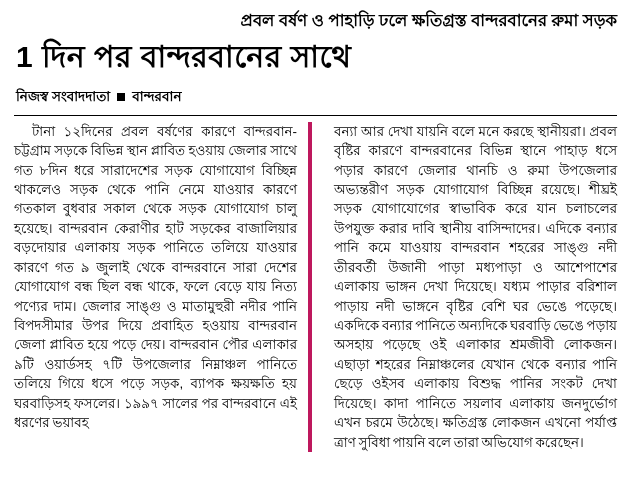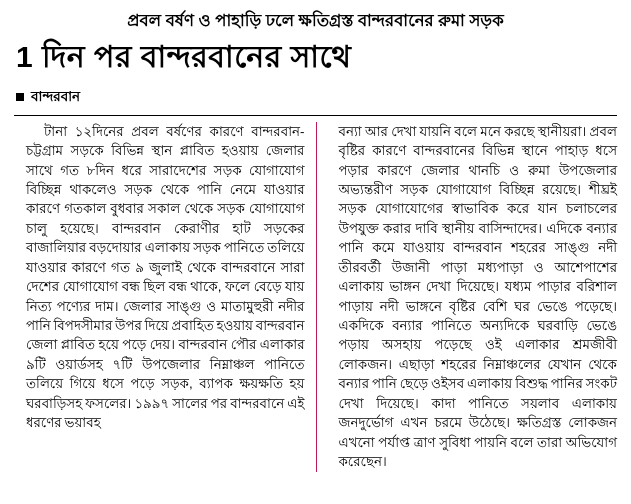--- a/index.html
+++ b/index.html
@@ -19,21 +19,21 @@
     width: 631px;
     height: 504px;
     box-sizing: border-box;
     padding: 8px 14px 6px 14px;
   }
   .kicker {
     font-size: 16.5px;
     font-weight: bold;
     letter-spacing: 0px;
     line-height: 1.25;
-    text-align: center;
+    text-align: right;
     color: #000;
     margin: 2px 0 6px 0;
     white-space: nowrap;
   }
   .headline {
     font-size: 30px;
     font-weight: bold;
     line-height: 1.3;
     color: #000;
     margin: 0 0 2px 2px;
@@ -69,45 +69,45 @@
   .col {
     flex: 1 1 0;
     font-size: 13.4px;
     line-height: 1.45;
     text-align: justify;
     text-justify: inter-word;
     word-spacing: -1px;
   }
   .col.left {
     padding-right: 11px;
-    margin-left: 12px;
   }
   .col.right {
     padding-left: 22px;
-    border-left: 1px solid #be185d;
+    border-left: 4px solid #be185d;
   }
   .col p {
     margin: 0;
   }
   .col p.indent {
     text-indent: 18px;
   }
 </style>
 </head>
 <body>
 
 <div class="page">
 
   <div class="kicker">প্রবল বর্ষণ ও পাহাড়ি ঢলে ক্ষতিগ্রস্ত বান্দরবানের রুমা সড়ক</div>
 
   <h1 class="headline">
     <span>1 দিন পর বান্দরবানের সাথে</span>
   </h1>
 
   <div class="byline-wrap">
+    <span>নিজস্ব সংবাদদাতা</span>
     <span class="byline-square"></span>
     <span>বান্দরবান</span>
   </div>
 
   <hr class="rule">
 
   <div class="columns">
     <div class="col left">
       <p class="indent">টানা ১২দিনের প্রবল বর্ষণের কারণে বান্দরবান-চট্টগ্রাম সড়কে বিভিন্ন স্থান প্লাবিত হওয়ায় জেলার সাথে গত ৮দিন ধরে সারাদেশের সড়ক যোগাযোগ বিচ্ছিন্ন থাকলেও সড়ক থেকে পানি নেমে যাওয়ার কারণে গতকাল বুধবার সকাল থেকে সড়ক যোগাযোগ চালু হয়েছে। বান্দরবান কেরাণীর হাট সড়কের বাজালিয়ার বড়দোয়ার এলাকায় সড়ক পানিতে তলিয়ে যাওয়ার কারণে গত ৯ জুলাই থেকে বান্দরবানে সারা দেশের যোগাযোগ বন্ধ ছিল বন্ধ থাকে, ফলে বেড়ে যায় নিত্য পণ্যের দাম। জেলার সাঙ্গু ও মাতামুহুরী নদীর পানি বিপদসীমার উপর দিয়ে প্রবাহিত হওয়ায় বান্দরবান জেলা প্লাবিত হয়ে পড়ে দেয়। বান্দরবান পৌর এলাকার ৯টি ওয়ার্ডসহ ৭টি উপজেলার নিম্নাঞ্চল পানিতে তলিয়ে গিয়ে ধসে পড়ে সড়ক, ব্যাপক ক্ষয়ক্ষতি হয় ঘরবাড়িসহ ফসলের। ১৯৯৭ সালের পর বান্দরবানে এই ধরণের ভয়াবহ</p>
     </div>

